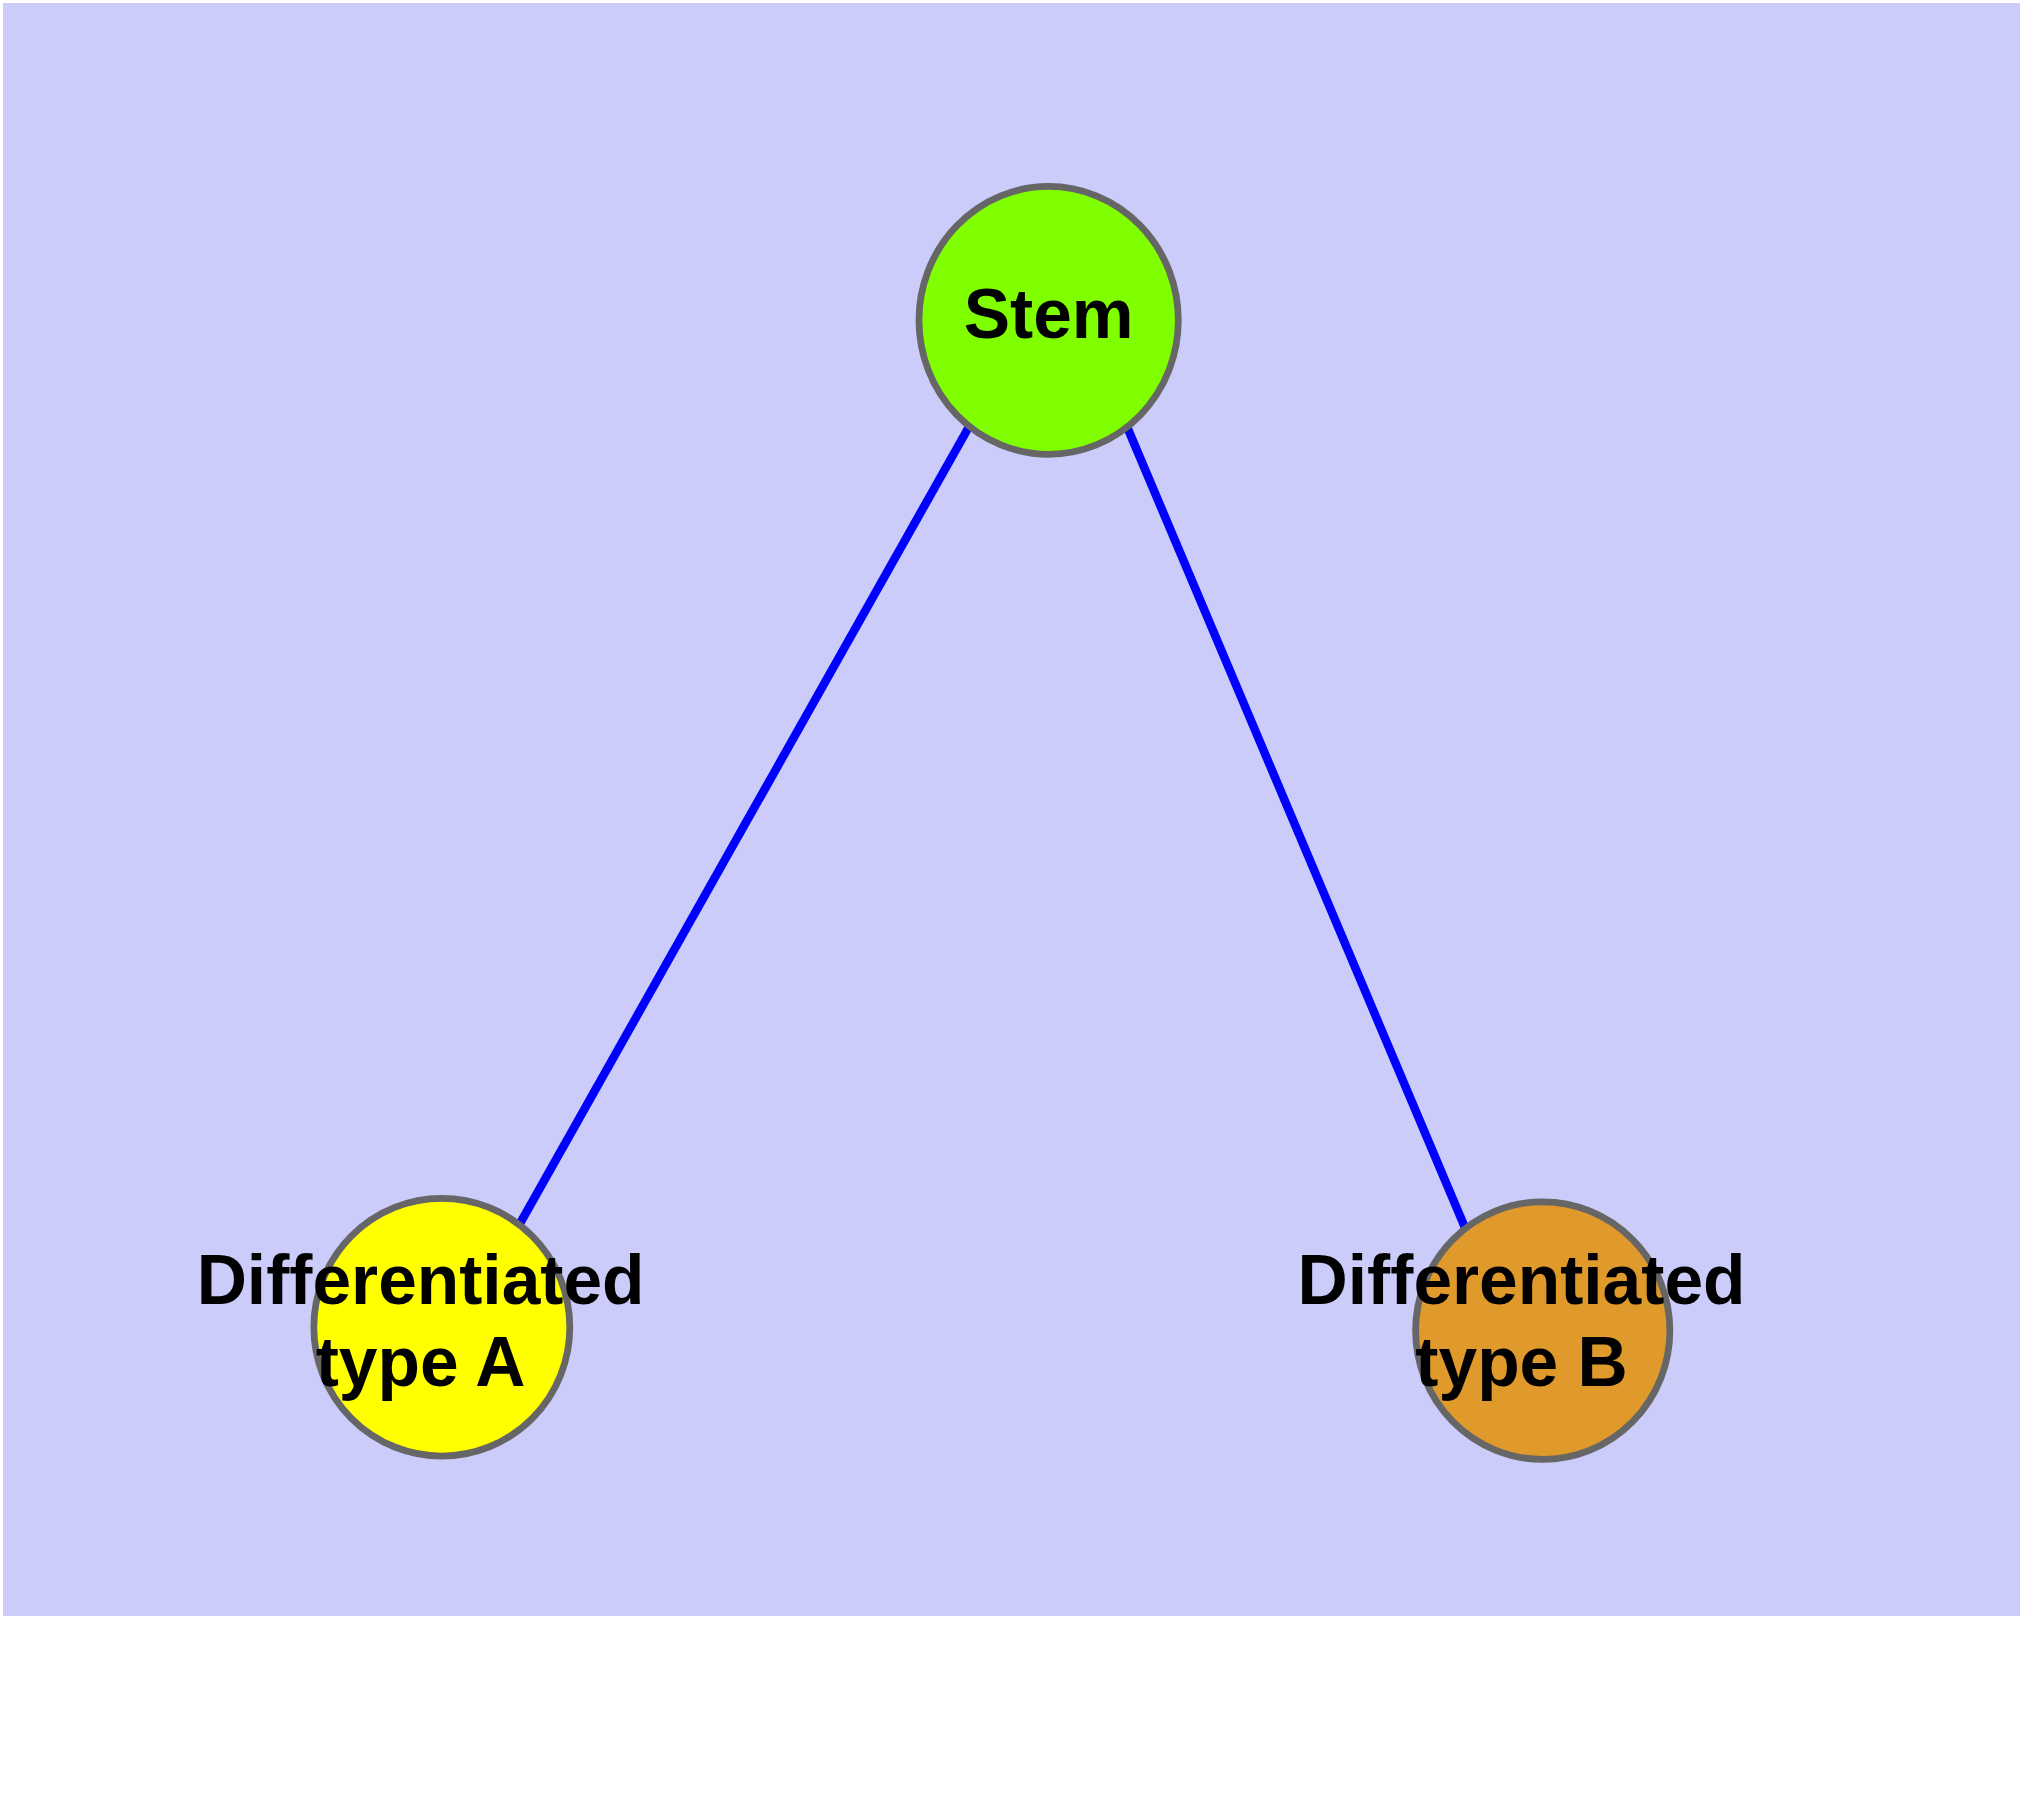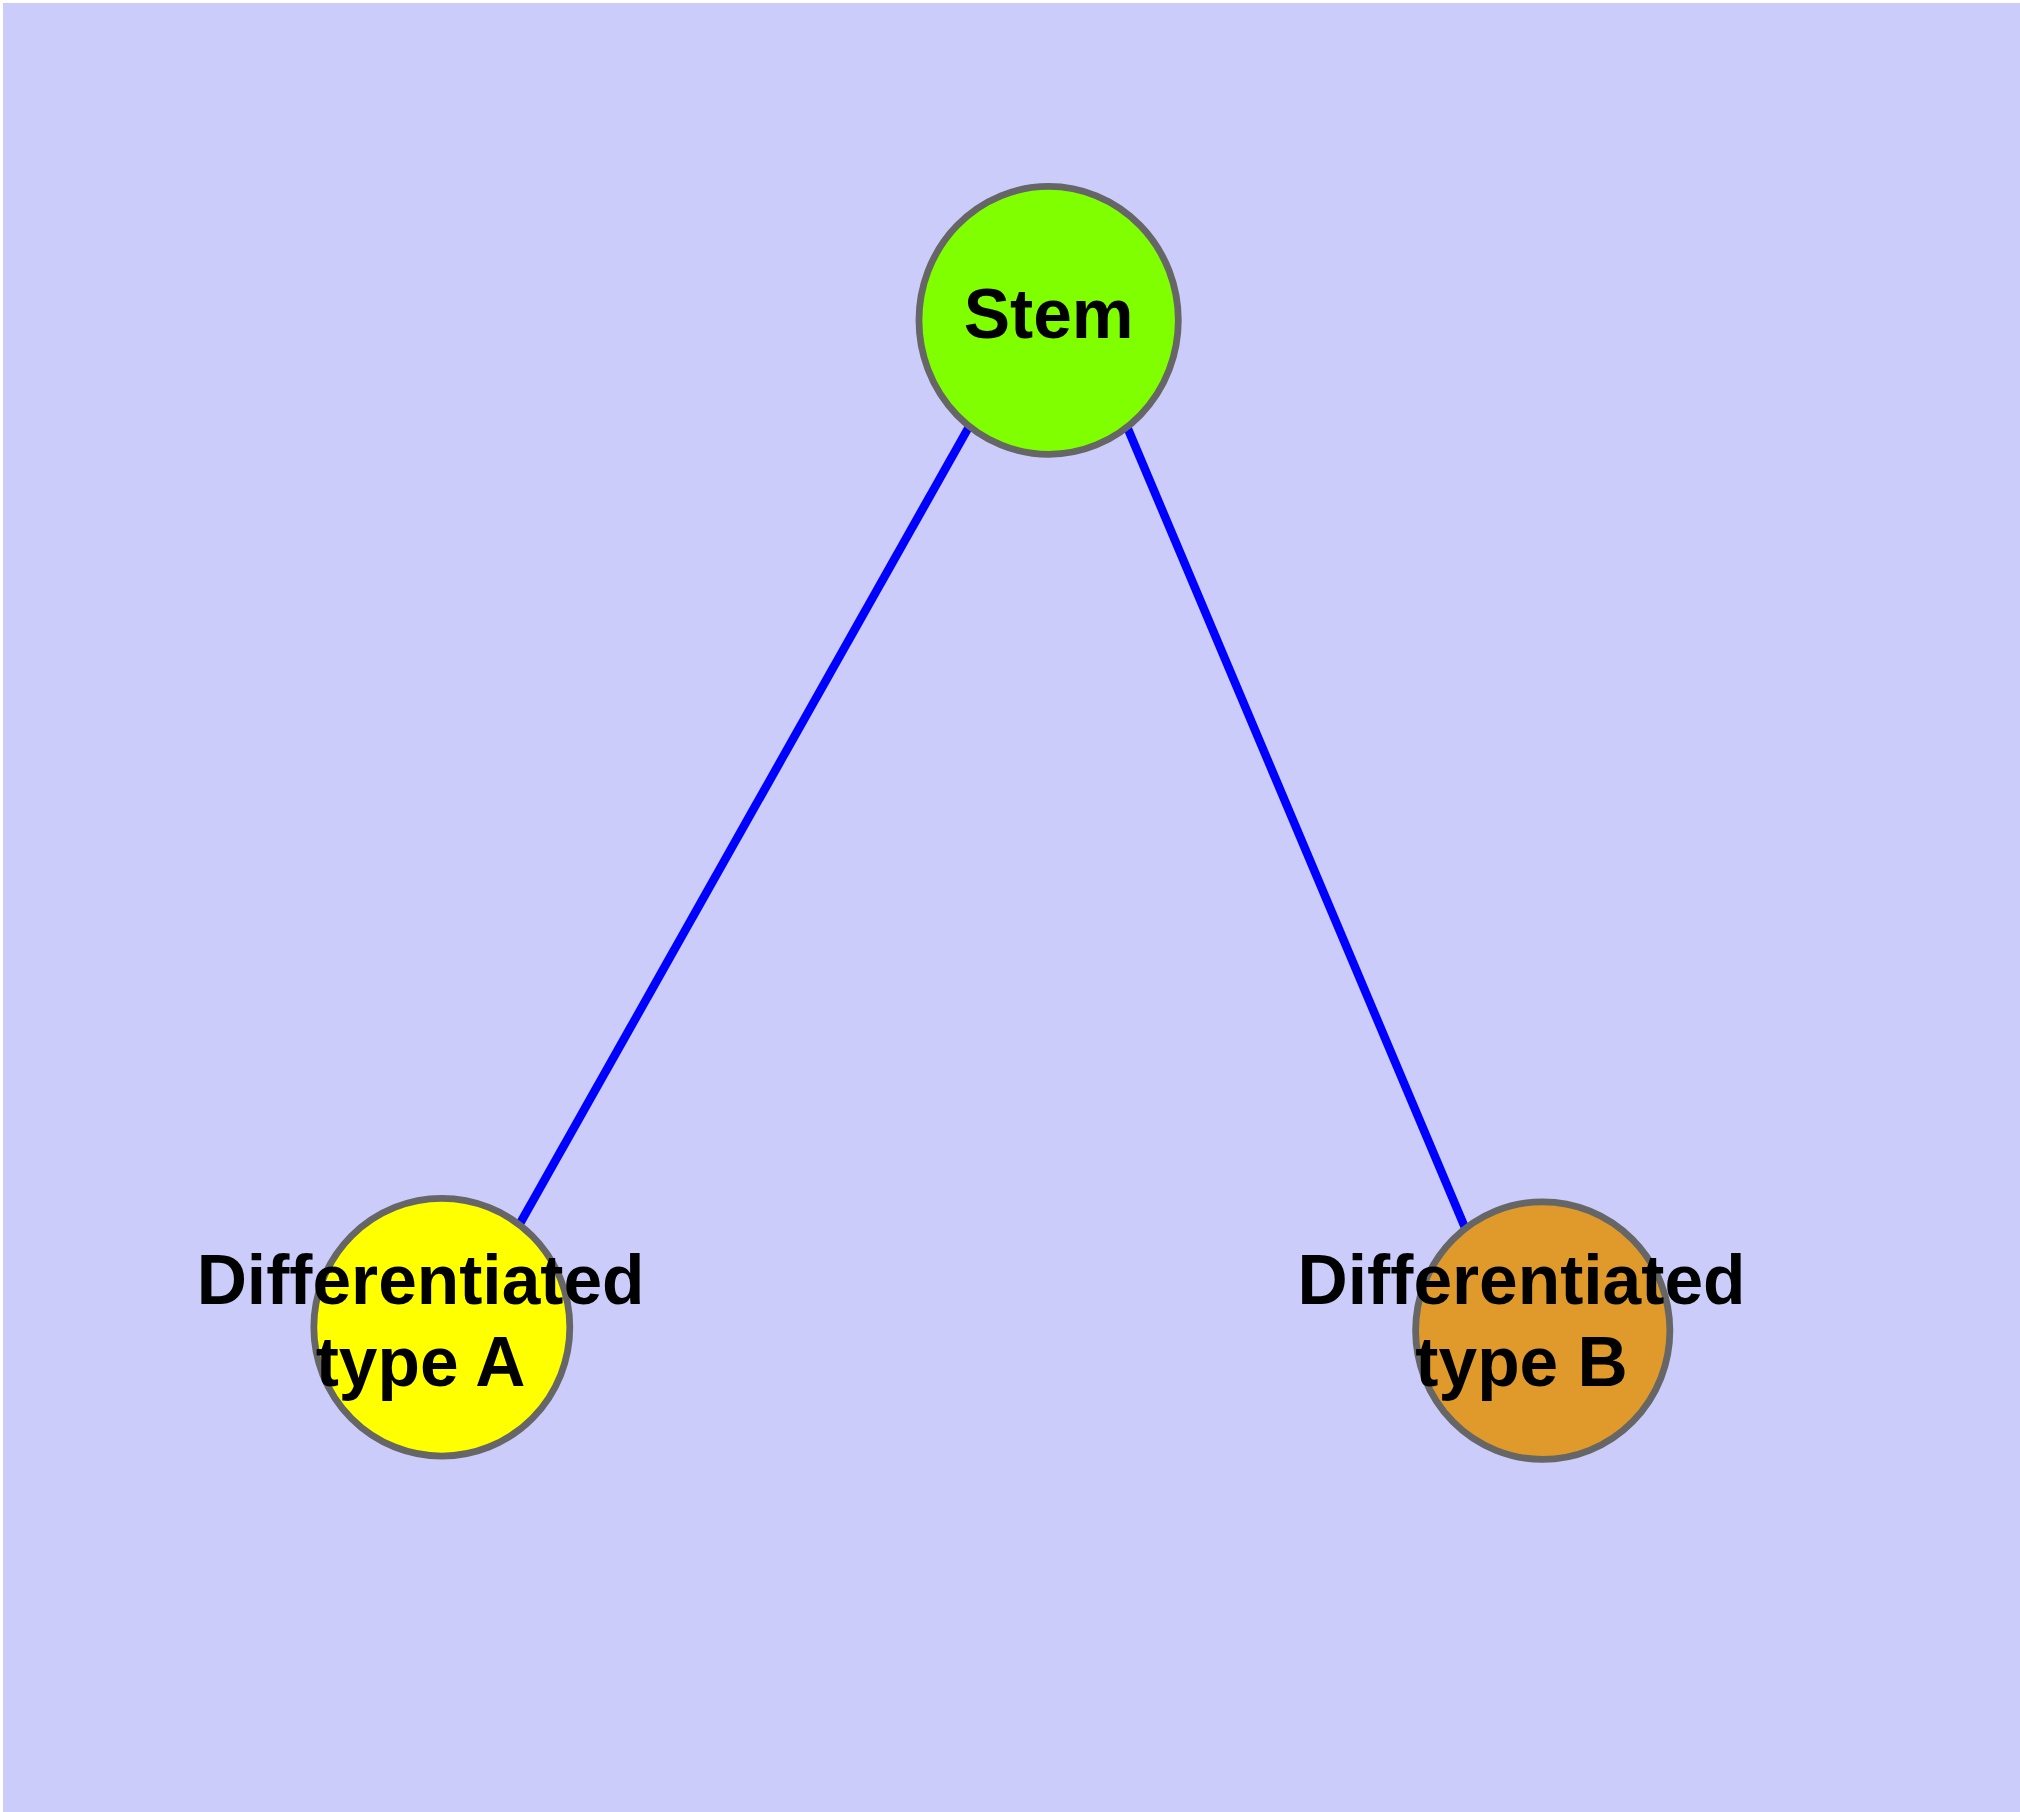--- a/index.html
+++ b/index.html
@@ -7,21 +7,21 @@
     margin: 0;
     padding: 0;
     background: #ffffff;
   }
   body {
     font-family: "Liberation Sans", sans-serif;
   }
   #canvas {
     position: relative;
     width: 2021px;
-    height: 1812px;
+    height: 1616px;
     background: #ffffff;
     overflow: hidden;
   }
   #plot-area {
     position: absolute;
     left: 2.5px;
     top: 2.5px;
     width: 2018px;
     height: 1810px;
     background: #ccccfb;

